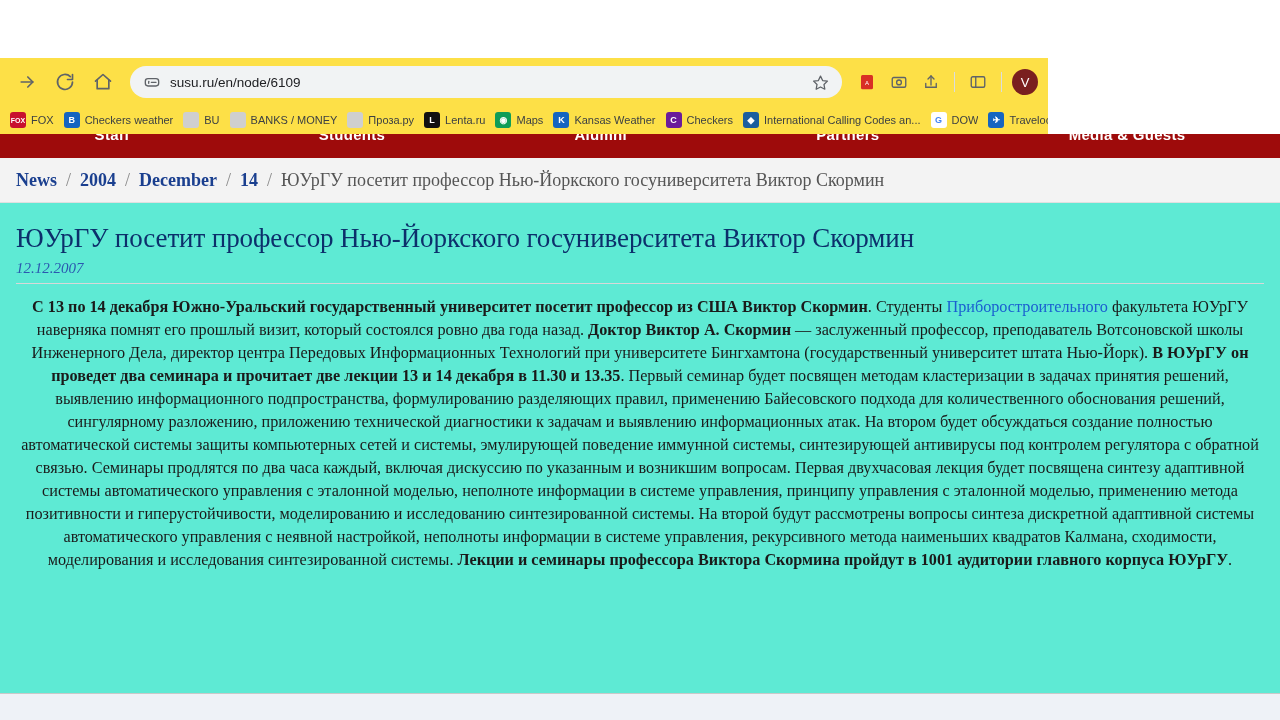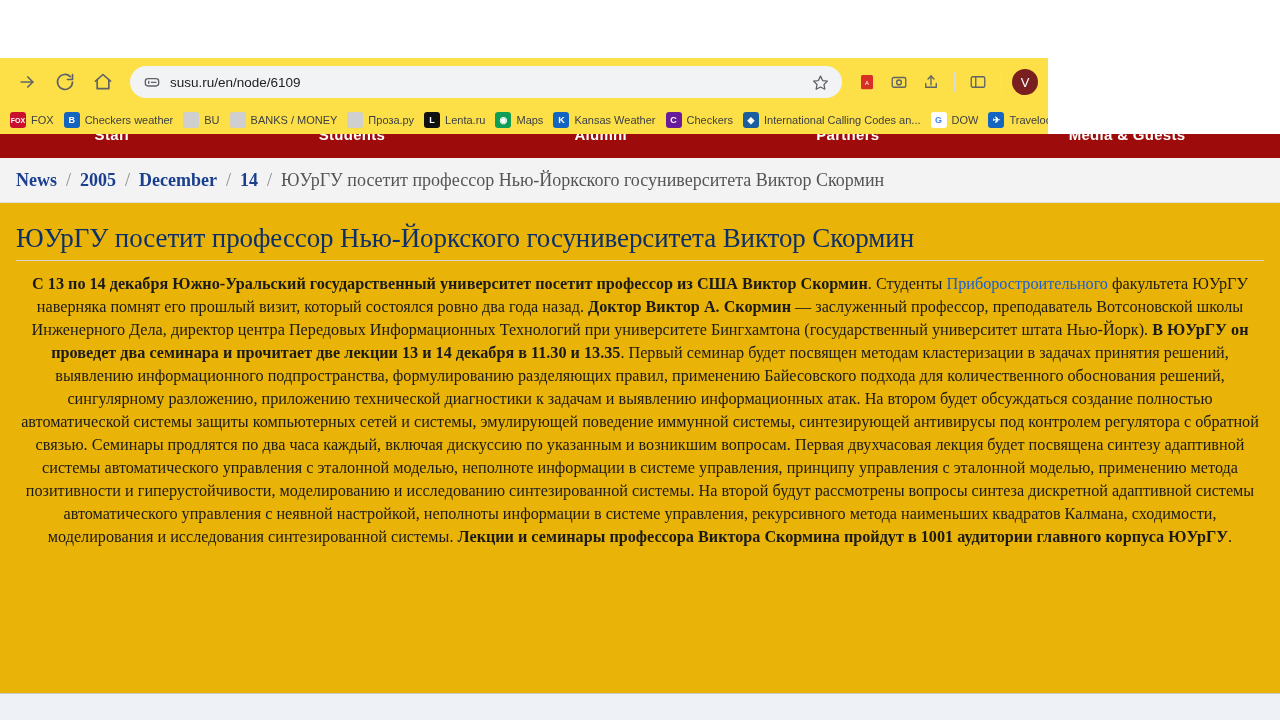--- a/index.html
+++ b/index.html
@@ -136,21 +136,21 @@
     overflow: hidden;
     text-overflow: ellipsis;
     white-space: nowrap;
   }
   
   .viewport {
     position: absolute;
     left: 0; top: 134px;
     width: 1280px;
     height: 586px;
-    background: #eab308;
+    background: #5eead4;
     overflow: hidden;
   }
   .site-navbar {
     height: 24px;
     background: #9e0b0b;
     display: flex;
     align-items: flex-start;
     justify-content: space-around;
     color: #ffffff;
     font-size: 15px;
@@ -385,31 +385,32 @@
       <span>Staff</span>
       <span>Students</span>
       <span>Alumni</span>
       <span>Partners</span>
       <span>Media &amp; Guests</span>
     </div>
 
     <div class="breadcrumb-bar">
       <a class="crumb-link">News</a>
       <span class="crumb-sep">/</span>
-      <a class="crumb-link">2005</a>
+      <a class="crumb-link">2004</a>
       <span class="crumb-sep">/</span>
       <a class="crumb-link">December</a>
       <span class="crumb-sep">/</span>
       <a class="crumb-link">14</a>
       <span class="crumb-sep">/</span>
       <span class="crumb-current">ЮУрГУ посетит профессор Нью-Йоркского госуниверситета Виктор Скормин</span>
     </div>
 
     <div class="article">
       <h1>ЮУрГУ посетит профессор Нью-Йоркского госуниверситета Виктор Скормин</h1>
+      <div class="date">12.12.2007</div>
       <div class="rule"></div>
       <div class="body-text">
         <b>С 13 по 14 декабря Южно-Уральский государственный университет посетит профессор из США Виктор Скормин</b><span>. Студенты </span><a href="#">Приборостроительного</a><span> факультета ЮУрГУ наверняка помнят его прошлый визит, который состоялся ровно два года назад. </span><b>Доктор Виктор А. Скормин</b><span> — заслуженный профессор, преподаватель Вотсоновской школы Инженерного Дела, директор центра Передовых Информационных Технологий при университете Бингхамтона (государственный университет штата Нью-Йорк). </span><b>В ЮУрГУ он проведет два семинара и прочитает две лекции 13 и 14 декабря в 11.30 и 13.35</b><span>. Первый семинар будет посвящен методам кластеризации в задачах принятия решений, выявлению информационного подпространства, формулированию разделяющих правил, применению Байесовского подхода для количественного обоснования решений, сингулярному разложению, приложению технической диагностики к задачам и выявлению информационных атак. На втором будет обсуждаться создание полностью автоматической системы защиты компьютерных сетей и системы, эмулирующей поведение иммунной системы, синтезирующей антивирусы под контролем регулятора с обратной связью. Семинары продлятся по два часа каждый, включая дискуссию по указанным и возникшим вопросам. Первая двухчасовая лекция будет посвящена синтезу адаптивной системы автоматического управления с эталонной моделью, неполноте информации в системе управления, принципу управления с эталонной моделью, применению метода позитивности и гиперустойчивости, моделированию и исследованию синтезированной системы. На второй будут рассмотрены вопросы синтеза дискретной адаптивной системы автоматического управления с неявной настройкой, неполноты информации в системе управления, рекурсивного метода наименьших квадратов Калмана, сходимости, моделирования и исследования синтезированной системы. </span><b>Лекции и семинары профессора Виктора Скормина пройдут в 1001 аудитории главного корпуса ЮУрГУ</b><span>.</span>
       </div>
     </div>
 
     <div class="footer-rule"></div>
     <div class="footer-band"></div>
   </div>
 </div>

